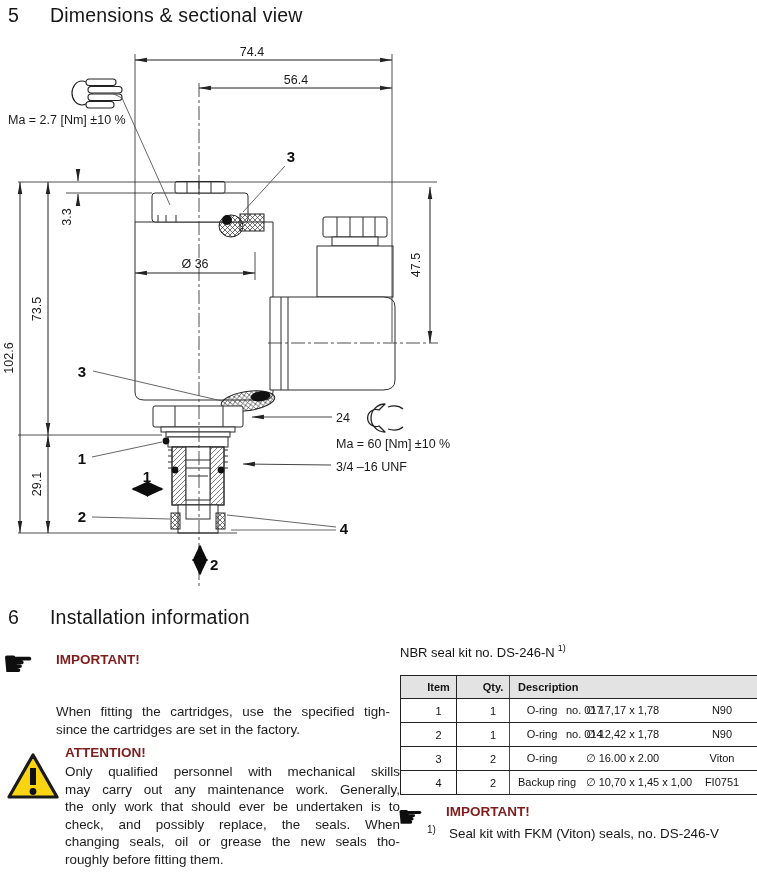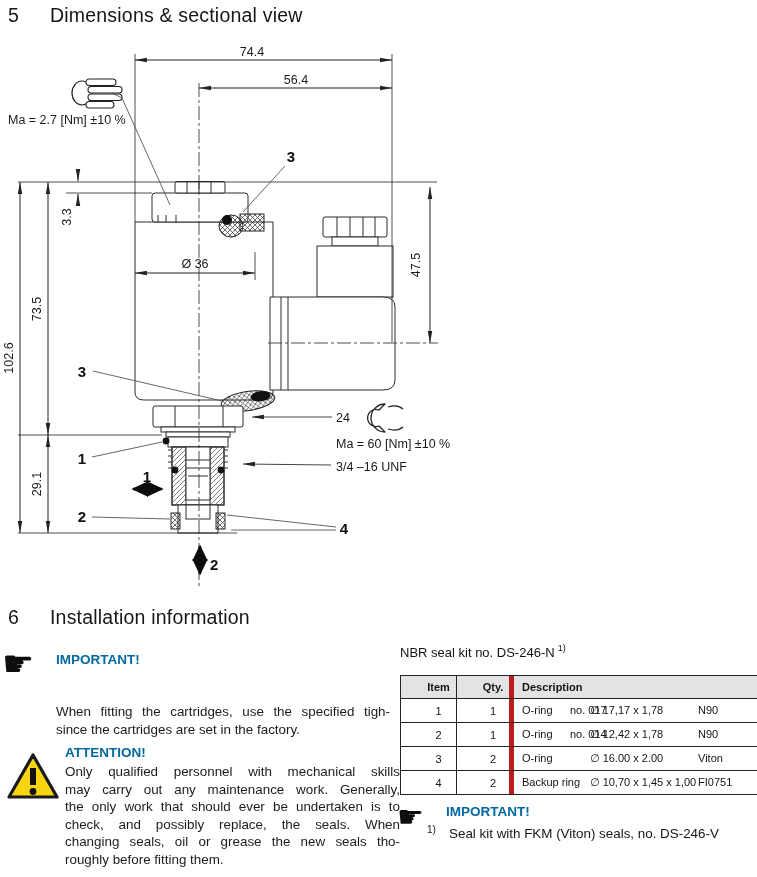--- a/index.html
+++ b/index.html
@@ -1,35 +1,35 @@
 <!DOCTYPE html>
 <html><head>
 <meta charset="utf-8">
 <style>
   html,body{margin:0;padding:0;background:#fff;}
   #page{position:relative;width:757px;height:877px;background:#fff;overflow:hidden;
         font-family:"Liberation Sans","DejaVu Sans",sans-serif;color:#1c1c1c;}
   .abs{position:absolute;}
   .sec-head{display:flex;font-size:19.5px;font-weight:400;color:#161616;letter-spacing:.2px;}
   .sec-head .num{width:42px;}
-  .blk-head{font-size:13.5px;font-weight:700;color:#0369a1;}
+  .blk-head{font-size:13.5px;font-weight:700;color:#7f1d1d;}
   .para{font-size:13.4px;line-height:17.6px;color:#1c1c1c;}
   .para .jl{text-align:justify;text-align-last:justify;white-space:normal;}
   .para .ll{text-align:left;}
   .hand-glyph{font-size:36px;line-height:1;color:#0e0e0e;}
   .hand-glyph.small{font-size:30px;}
   
   .kit-title{font-size:13px;color:#141414;}
   .kit-title sup{font-size:9px;position:relative;top:-1px;margin-left:3px;}
   .kit{width:357px;border:1px solid #222;font-size:11px;color:#141414;}
   .krow{display:grid;grid-template-columns:55px 53px 247px;height:23px;align-items:center;}
   .krow + .krow{border-top:1px solid #222;}
   .krow.head{background:#e3e3e3;font-weight:700;height:22px;}
   .kc{height:100%;display:flex;align-items:center;justify-content:center;padding-left:20px;}
-  .kc.desc{justify-content:flex-start;padding-left:8px;border-left:5px solid #b91c1c;}
+  .kc.desc{justify-content:flex-start;padding-left:8px;border-left:1px solid #b91c1c;text-align:center;}
   .kc.mid{border-left:1px solid #222;}
   .desc-inner{display:flex;width:232px;white-space:nowrap;}
   .d-name{width:48px;flex:none;}
   .d-no{width:20px;flex:none;}
   .d-size{flex:none;}
   .d-mat{width:56px;flex:none;margin-left:auto;overflow:visible;}
   .note-line{display:flex;font-size:13.4px;color:#161616;}
   .note-line .fn{font-size:10px;position:relative;top:-2px;width:22px;flex:none;}
   svg text{font-family:"Liberation Sans","DejaVu Sans",sans-serif;}
   .dimtxt{font-size:12.5px;fill:#1a1a1a;}

